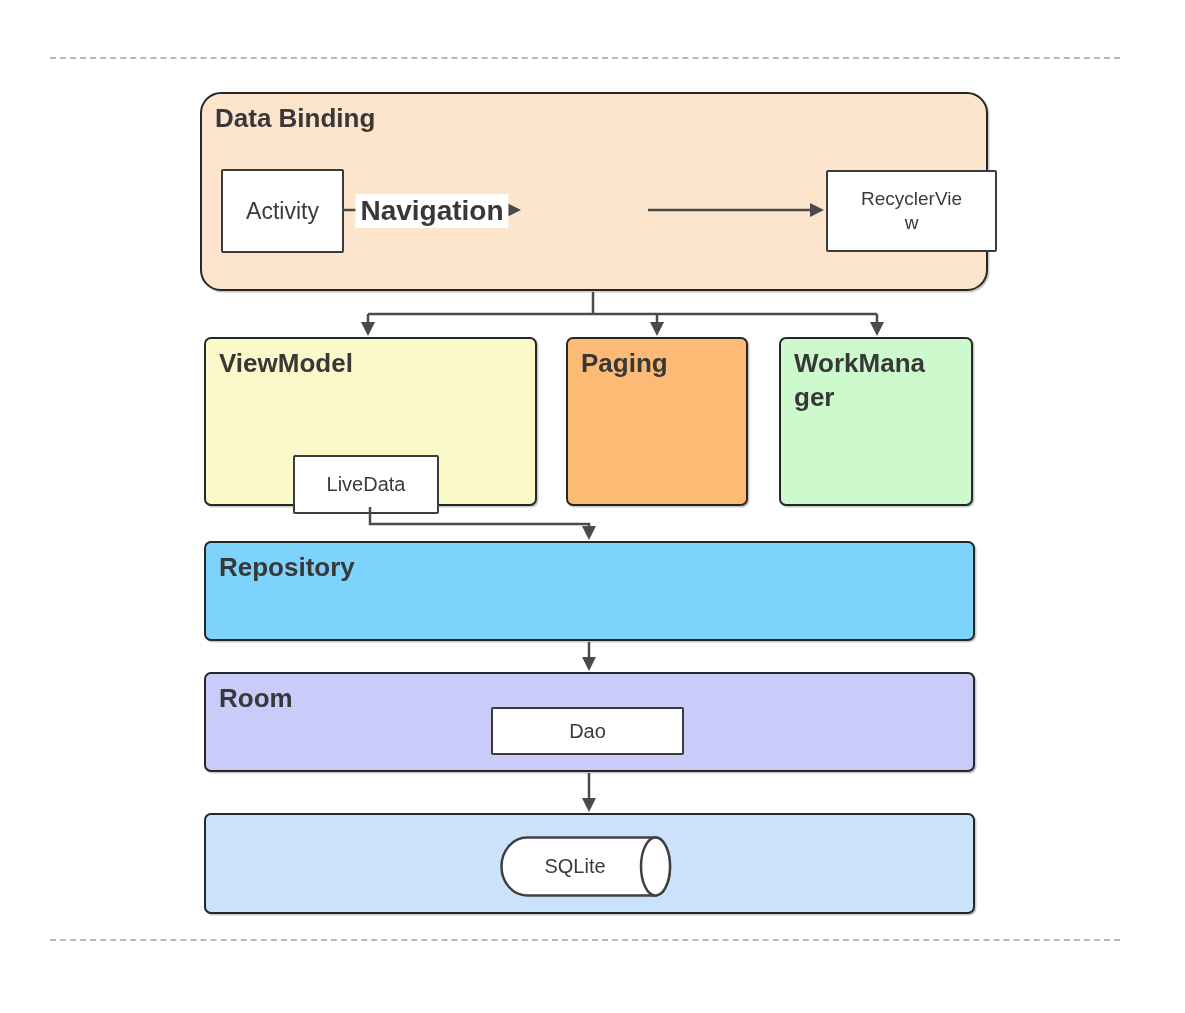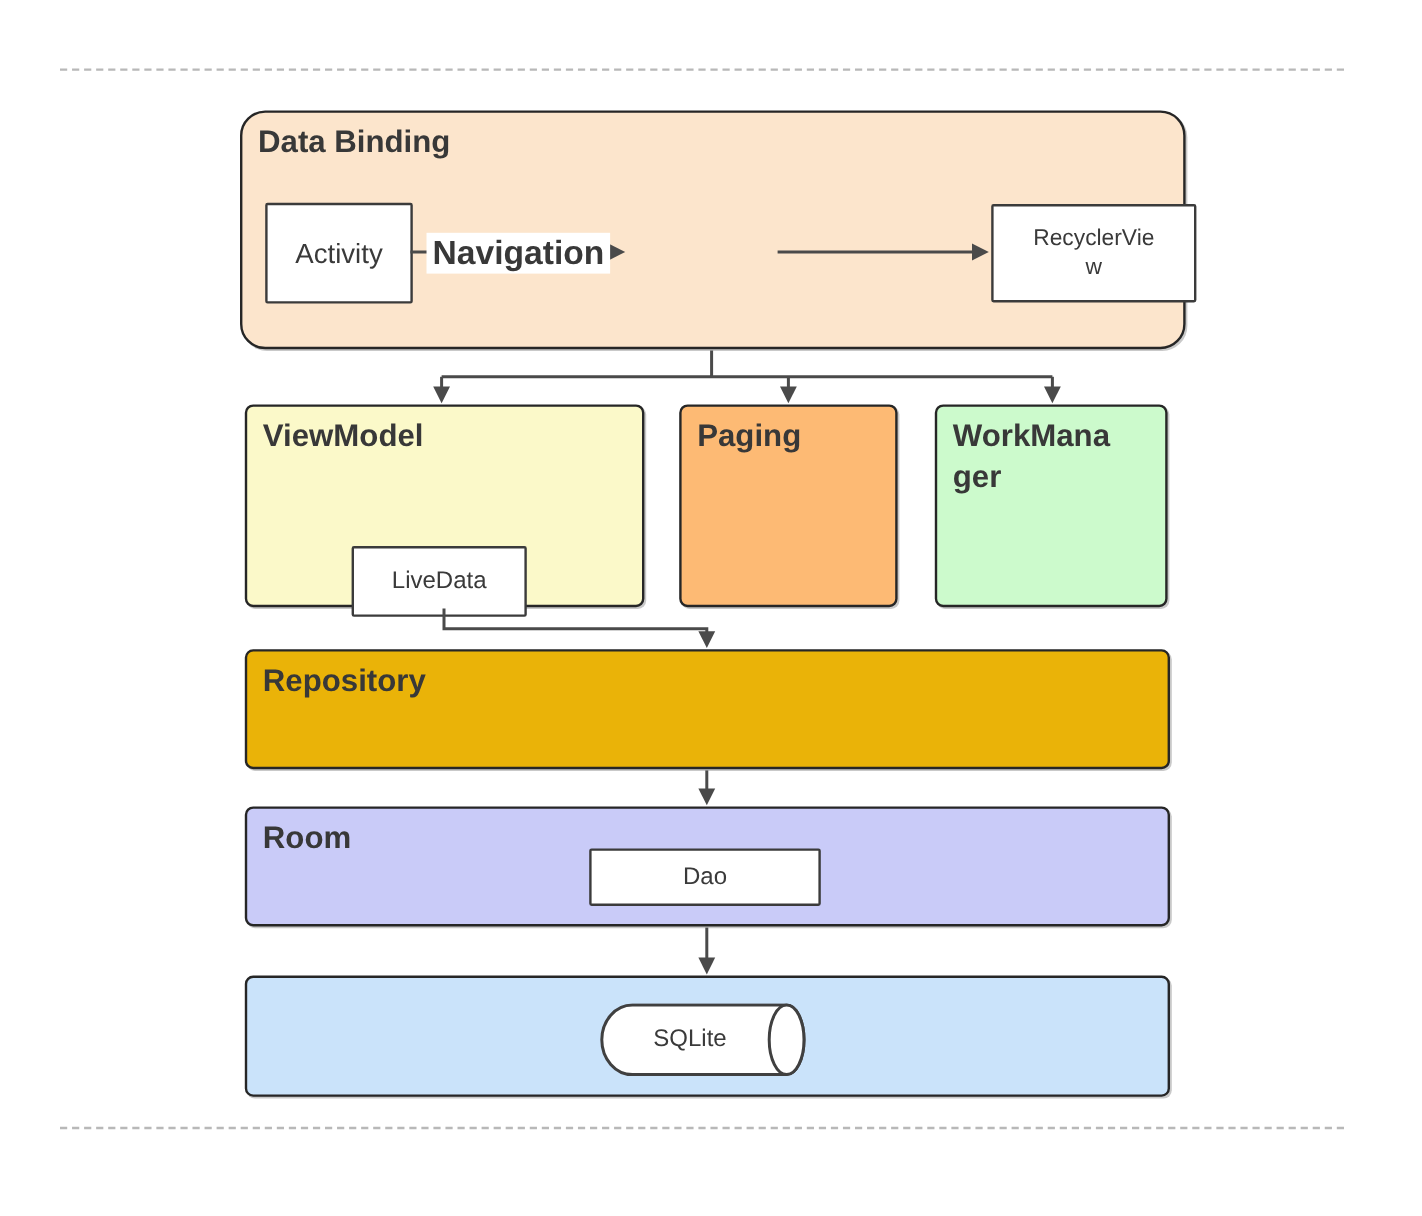--- a/index.html
+++ b/index.html
@@ -140,21 +140,21 @@
   </div>
 
   <div class="container-box" id="box-paging" style="background-color: #fdba74;">
     <div class="container-title" data-bind="diagram.containers.paging.title">Paging</div>
   </div>
 
   <div class="container-box" id="box-workmanager" style="background-color: rgb(204, 250, 204);">
     <div class="container-title" data-bind="diagram.containers.workmanager.title">WorkManager</div>
   </div>
 
-  <div class="container-box" id="box-repository" style="background-color: #eab308;">
+  <div class="container-box" id="box-repository" style="background-color: #7dd3fc;">
     <div class="container-title" data-bind="diagram.containers.repository.title">Repository</div>
   </div>
 
   <div class="container-box" id="box-room" style="background-color: rgb(201, 203, 248);">
     <div class="container-title" data-bind="diagram.containers.room.title">Room</div>
     <div class="node-box" id="node-dao">
       <span class="node-label" data-bind="diagram.nodes.dao">Dao</span>
     </div>
   </div>
 

